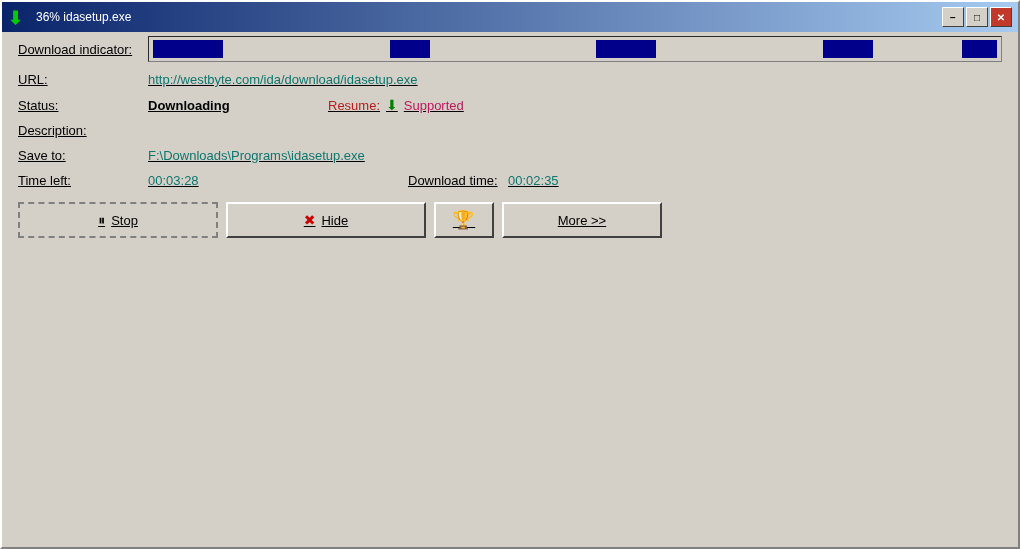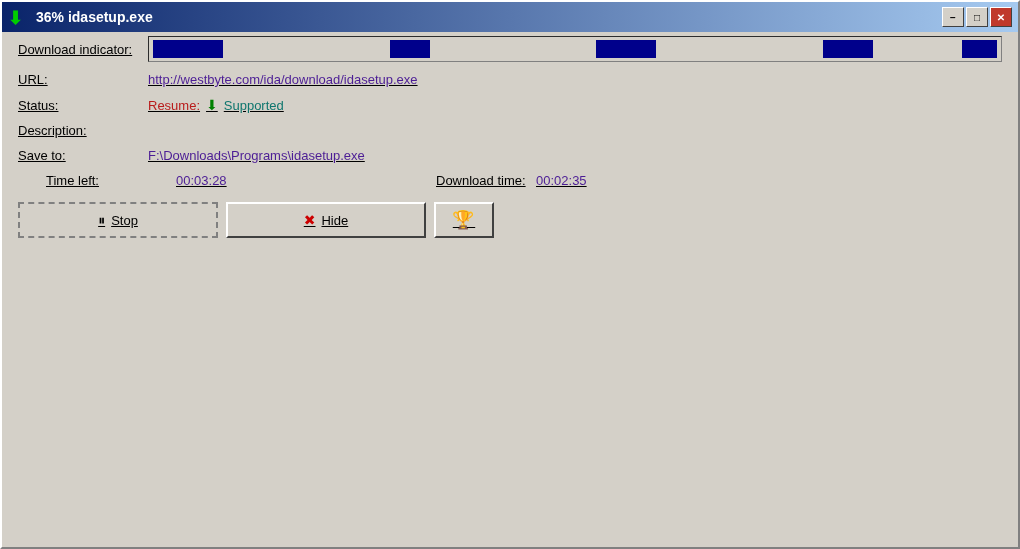--- a/index.html
+++ b/index.html
@@ -40,22 +40,22 @@
     }
 
     .title-bar-icon {
       width: 20px;
       height: 20px;
       flex-shrink: 0;
     }
 
     .title-bar-title {
       flex: 1;
-      font-size: 14px;
-      font-weight: bold;
+      font-size: 12px;
+      font-weight: normal;
     }
 
     .title-bar-buttons {
       display: flex;
       gap: 2px;
     }
 
     .title-btn {
       width: 22px;
       height: 20px;
@@ -92,21 +92,21 @@
       align-items: center;
     }
 
     .label {
       color: #000;
       min-width: 130px;
       flex-shrink: 0;
     }
 
     .value {
-      color: #4c1d95;
+      color: #0f766e;
     }
 
     .indicator-row {
       display: flex;
       align-items: center;
       gap: 0;
     }
 
     .status-row {
       display: flex;
@@ -128,21 +128,21 @@
     .resume-label {
       color: #b91c1c;
     }
 
     .resume-icon {
       color: #008000;
       font-size: 14px;
     }
 
     .resume-status {
-      color: #0f766e;
+      color: #be185d;
       font-weight: normal;
     }
 
     .description-row {
       display: flex;
       align-items: flex-start;
     }
 
     .downloaded-row {
       display: flex;
@@ -153,21 +153,20 @@
       min-width: 260px;
     }
 
     .speed-label {
       min-width: 100px;
     }
 
     .timeleft-row {
       display: flex;
       align-items: center;
-      margin-left: 28px;
     }
 
     .timeleft-value {
       min-width: 260px;
     }
 
     .dltime-label {
       min-width: 100px;
     }
 
@@ -266,20 +265,21 @@
       </div>
     </div>
 
     <div class="row">
       <span class="label">URL:</span>
       <span class="value">http://westbyte.com/ida/download/idasetup.exe</span>
     </div>
 
     <div class="row status-row">
       <span class="label">Status:</span>
+      <span class="status-value">Downloading</span>
       <div class="resume-section">
         <span class="resume-label">Resume:</span>
         <span class="resume-icon">⬇</span>
         <span class="resume-status">Supported</span>
       </div>
     </div>
 
     <div class="row description-row">
       <span class="label">Description:</span>
     </div>
@@ -302,16 +302,19 @@
         <span class="btn-icon">⏸</span>
         <span>Stop</span>
       </button>
       <button class="win-button hide-btn">
         <span class="btn-icon" style="color:#cc0000;">✖</span>
         <span>Hide</span>
       </button>
       <button class="win-button trophy-btn">
         <span style="font-size:18px;">🏆</span>
       </button>
+      <button class="win-button more-btn">
+        <span>More &gt;&gt;</span>
+      </button>
     </div>
 
   </div>
 </div>
 
 </body></html>

